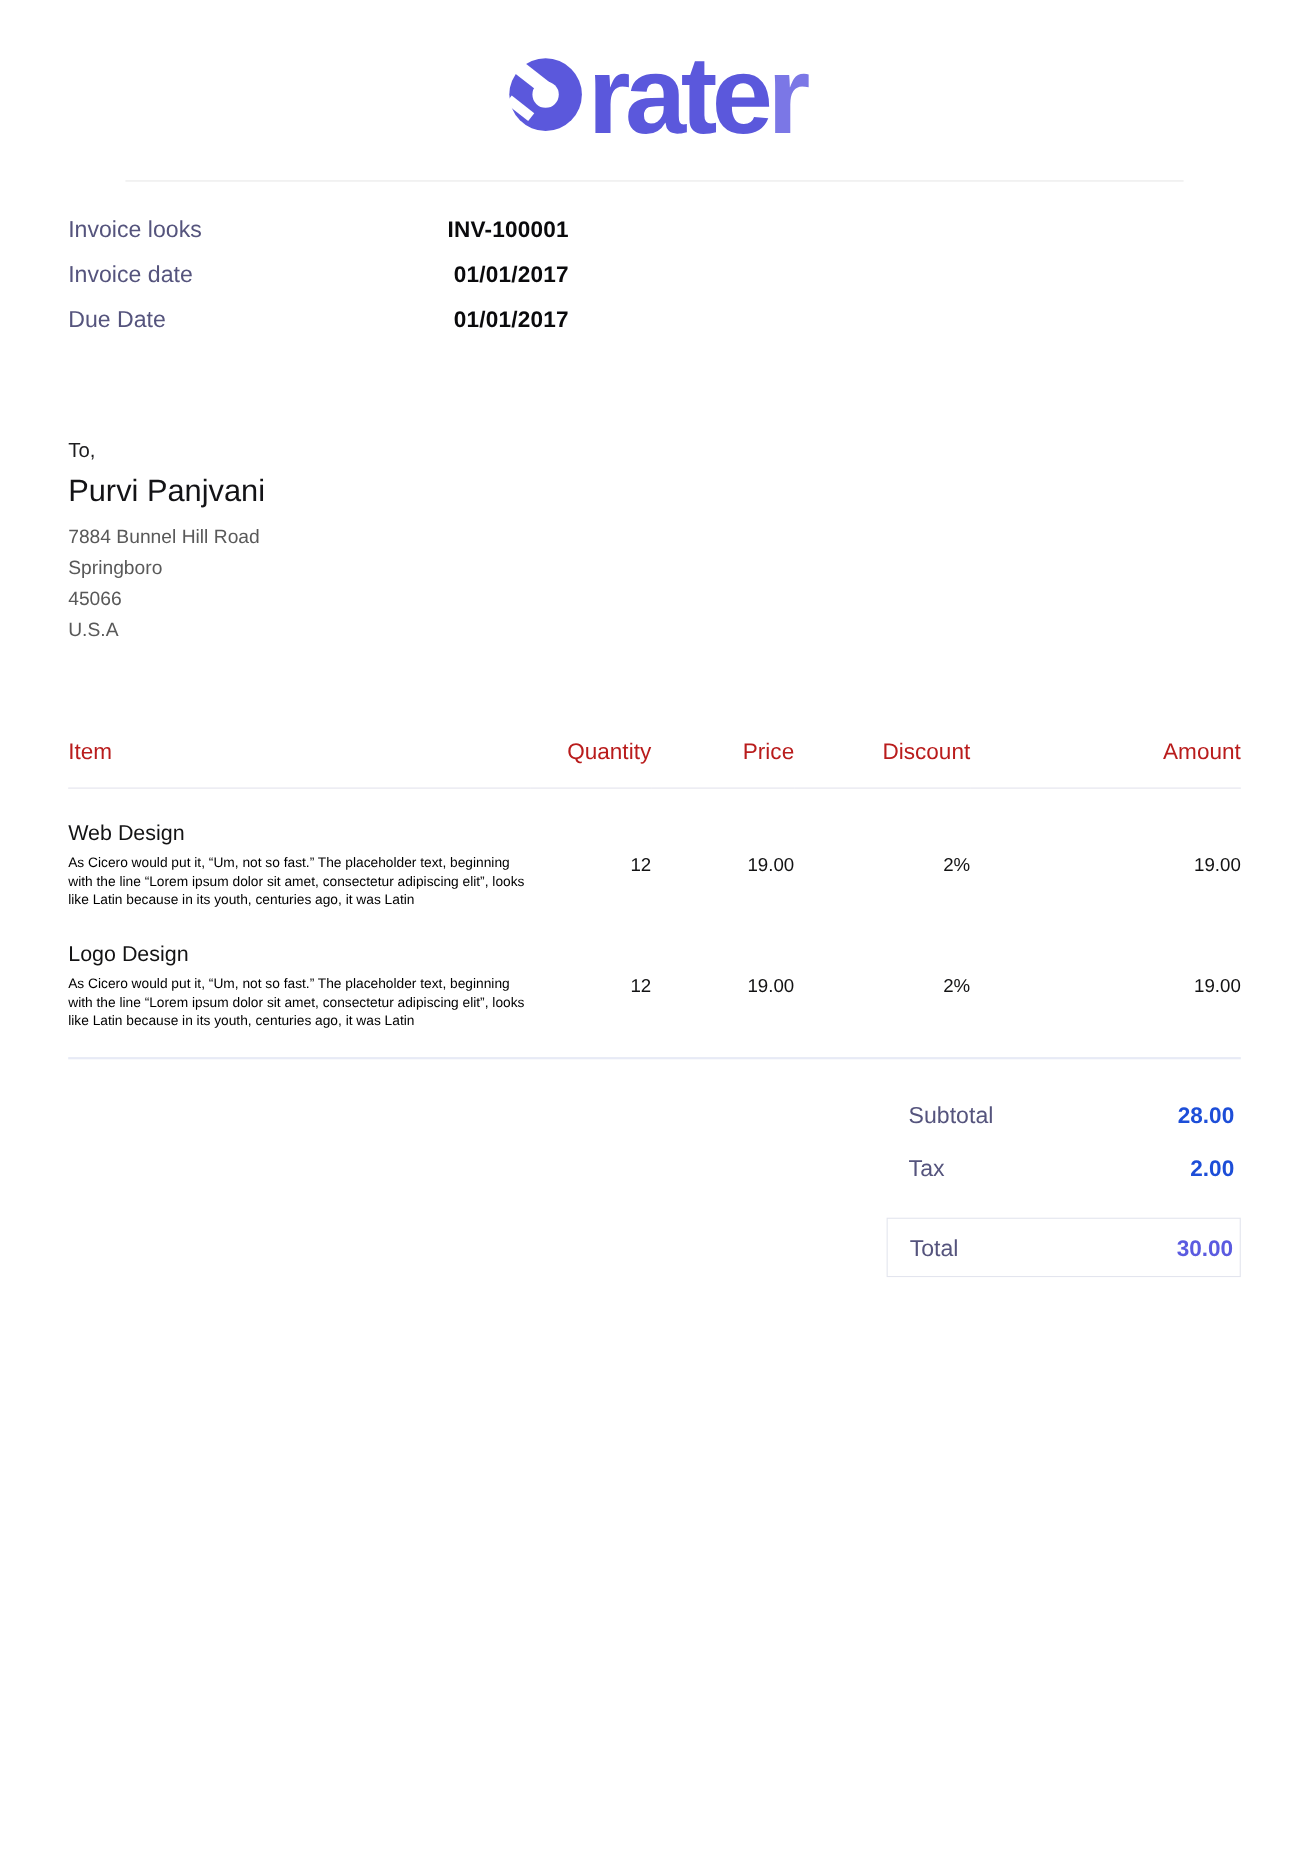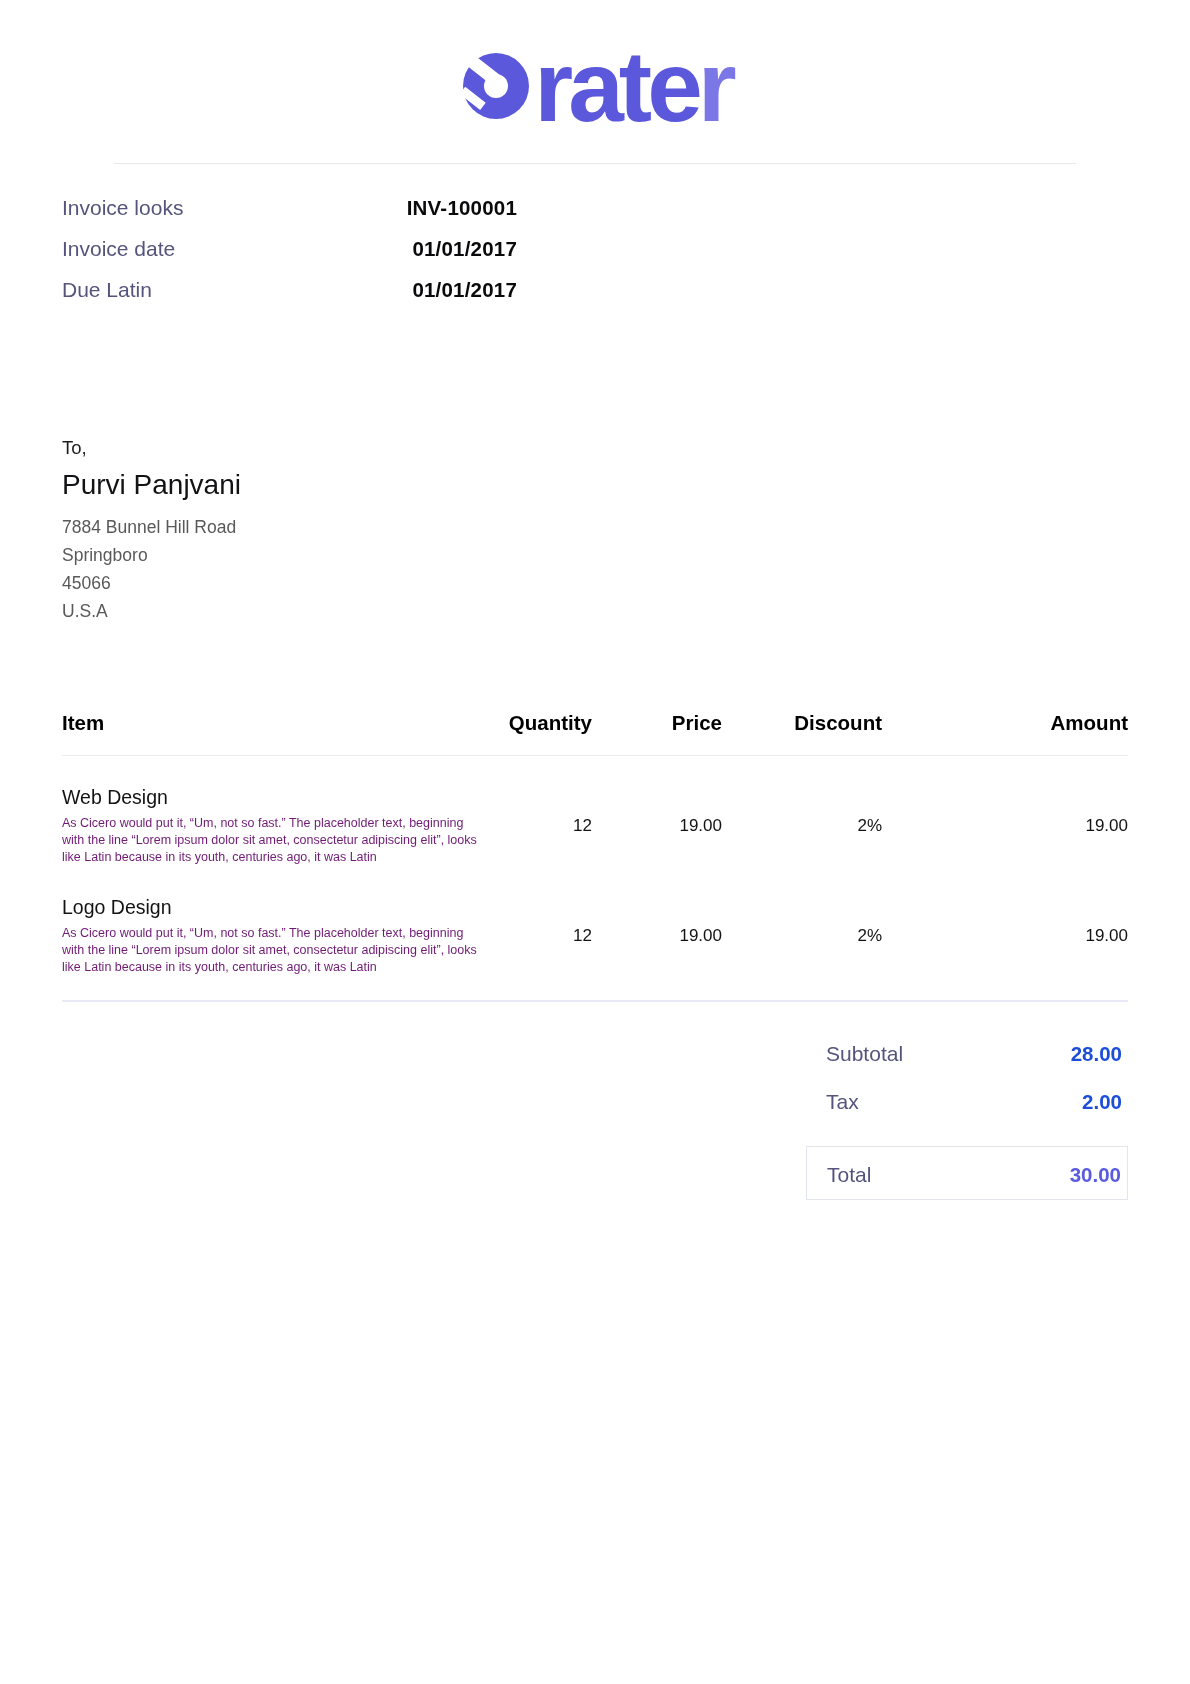--- a/index.html
+++ b/index.html
@@ -65,56 +65,56 @@
   .meta-row {
     display: flex;
     justify-content: space-between;
     align-items: baseline;
     margin-bottom: 17px;
   }
   .meta-label { font-size: 21px; color: #55547d; }
   .meta-value { font-size: 20.5px; color: #0a0a0c; font-weight: 700; letter-spacing: 0.2px; }
 
   
-  .bill-to { margin-top: 118px; }
+  .bill-to { margin-top: 78px; }
   .bill-to-prefix { font-size: 18.5px; color: #1d1d1f; margin-bottom: 10px; }
   .bill-to-name { font-size: 28px; color: #131316; font-weight: 500; margin-bottom: 12px; }
 
   
   .items-table {
     width: 100%;
     border-collapse: collapse;
     margin-top: 86px;
   }
   .items-table col.c-item     { width: 420px; }
   .items-table col.c-qty      { width: 110px; }
   .items-table col.c-price    { width: 130px; }
   .items-table col.c-discount { width: 160px; }
   .items-table th {
     font-size: 20.5px;
-    font-weight: 700;
-    color: #000000;
+    font-weight: 400;
+    color: #b91c1c;
     text-align: right;
     padding-bottom: 20px;
     border-bottom: 1px solid #ececf2;
   }
   .items-table th.h-item { text-align: left; }
   .items-table td {
     padding-top: 30px;
     vertical-align: middle;
     text-align: right;
     font-size: 17px;
     color: #131314;
   }
   .items-table td.cell-item { text-align: left; }
   .item-name { font-size: 19.5px; color: #131314; margin-bottom: 6px; }
   .item-desc {
     font-size: 12.5px;
     line-height: 17px;
-    color: #701a75;
+    color: #000000;
     max-width: 430px;
   }
   .table-bottom-divider {
     height: 2px;
     background: #e7eaf6;
     margin-top: 24px;
   }
 
   
   .totals { width: 322px; margin-left: auto; margin-top: 40px; }
@@ -165,21 +165,21 @@
     <div class="meta-block">
       <div class="meta-row">
         <span class="meta-label">Invoice looks</span>
         <span class="meta-value">INV-100001</span>
       </div>
       <div class="meta-row">
         <span class="meta-label">Invoice date</span>
         <span class="meta-value">01/01/2017</span>
       </div>
       <div class="meta-row">
-        <span class="meta-label">Due Latin</span>
+        <span class="meta-label">Due Date</span>
         <span class="meta-value">01/01/2017</span>
       </div>
     </div>
   </div>
 
   <div class="bill-to">
     <div class="bill-to-prefix">To,</div>
     <div class="bill-to-name">Purvi Panjvani</div>
     <div class="addr-line">7884 Bunnel Hill Road</div>
     <div class="addr-line">Springboro</div>

